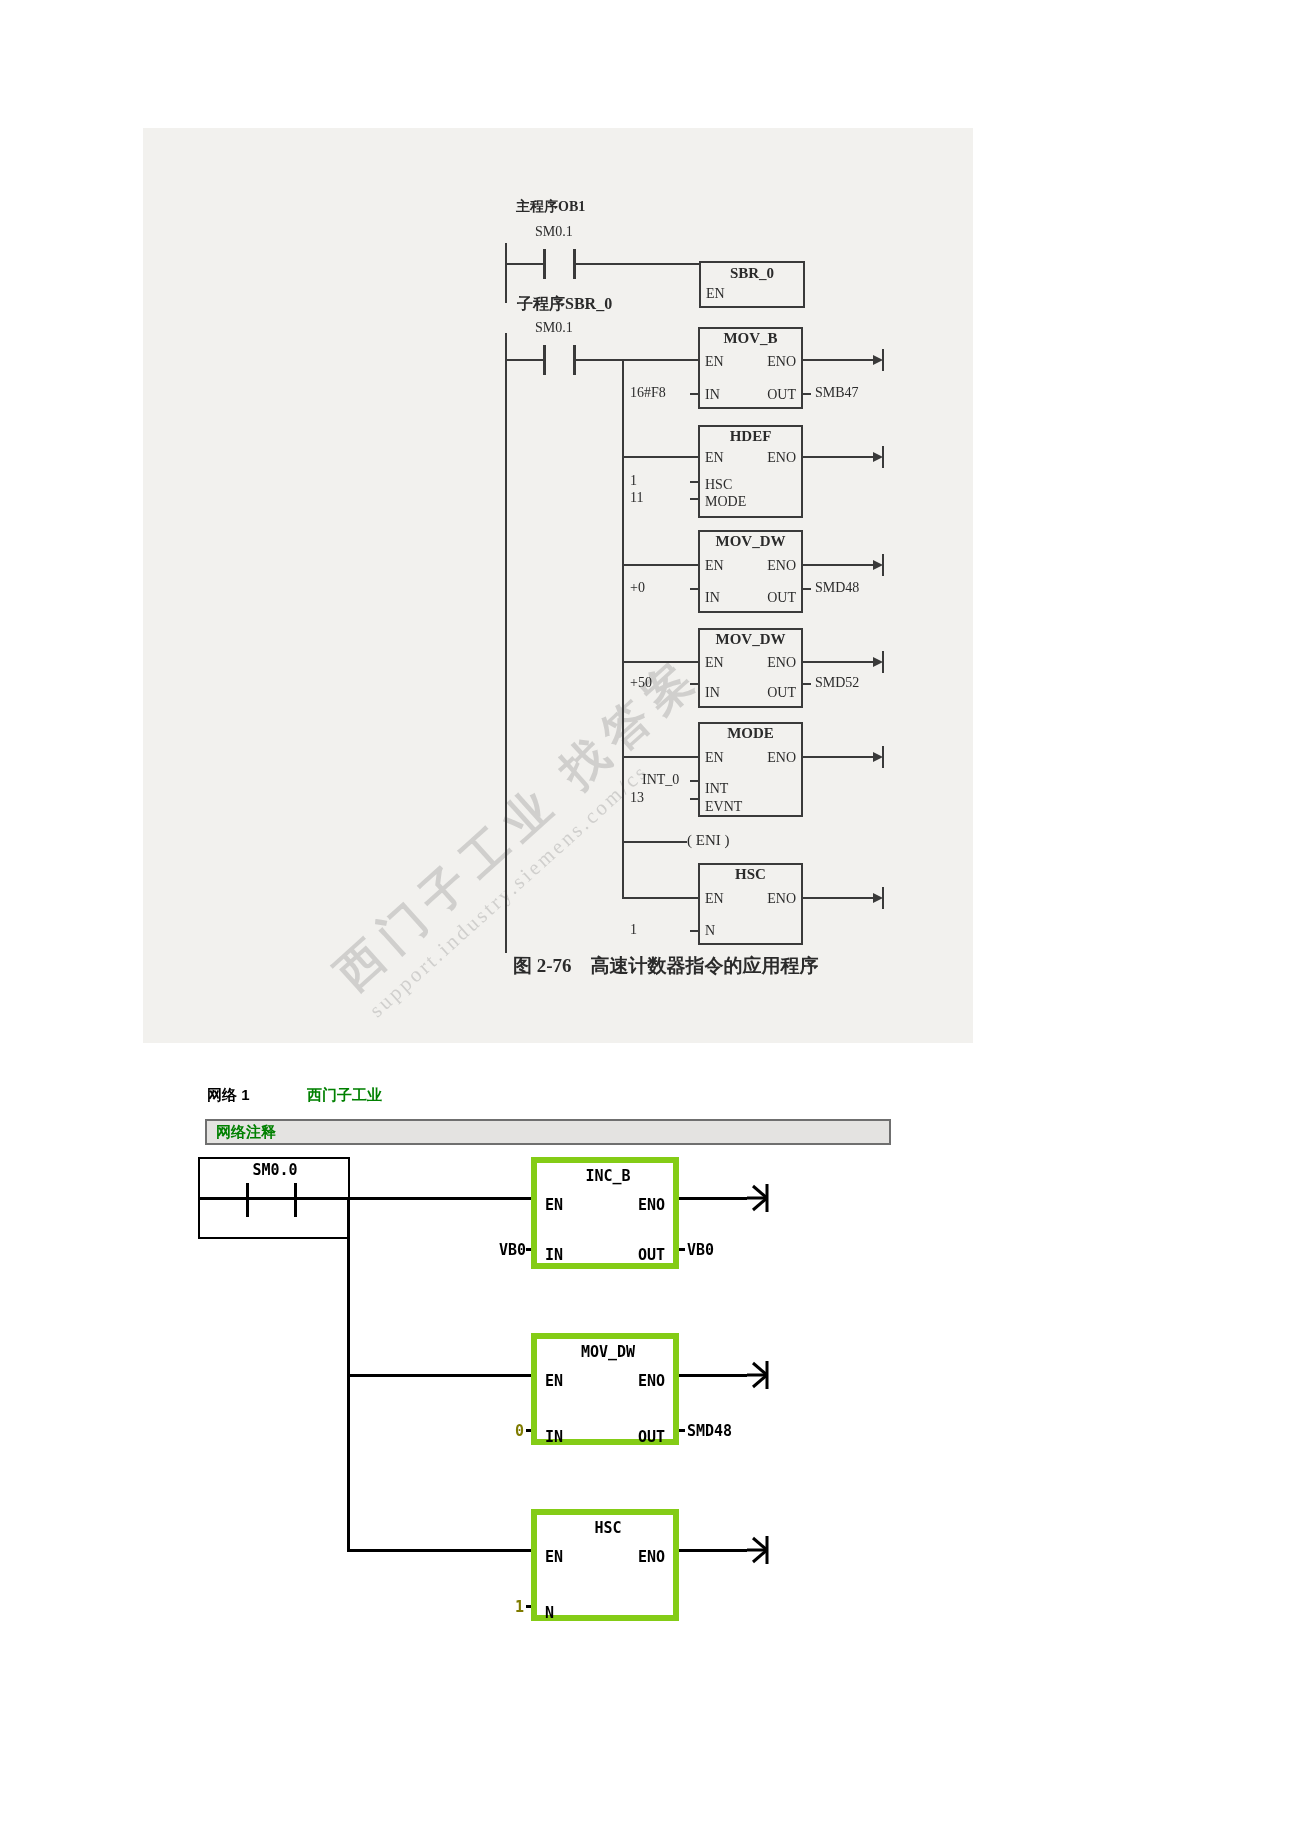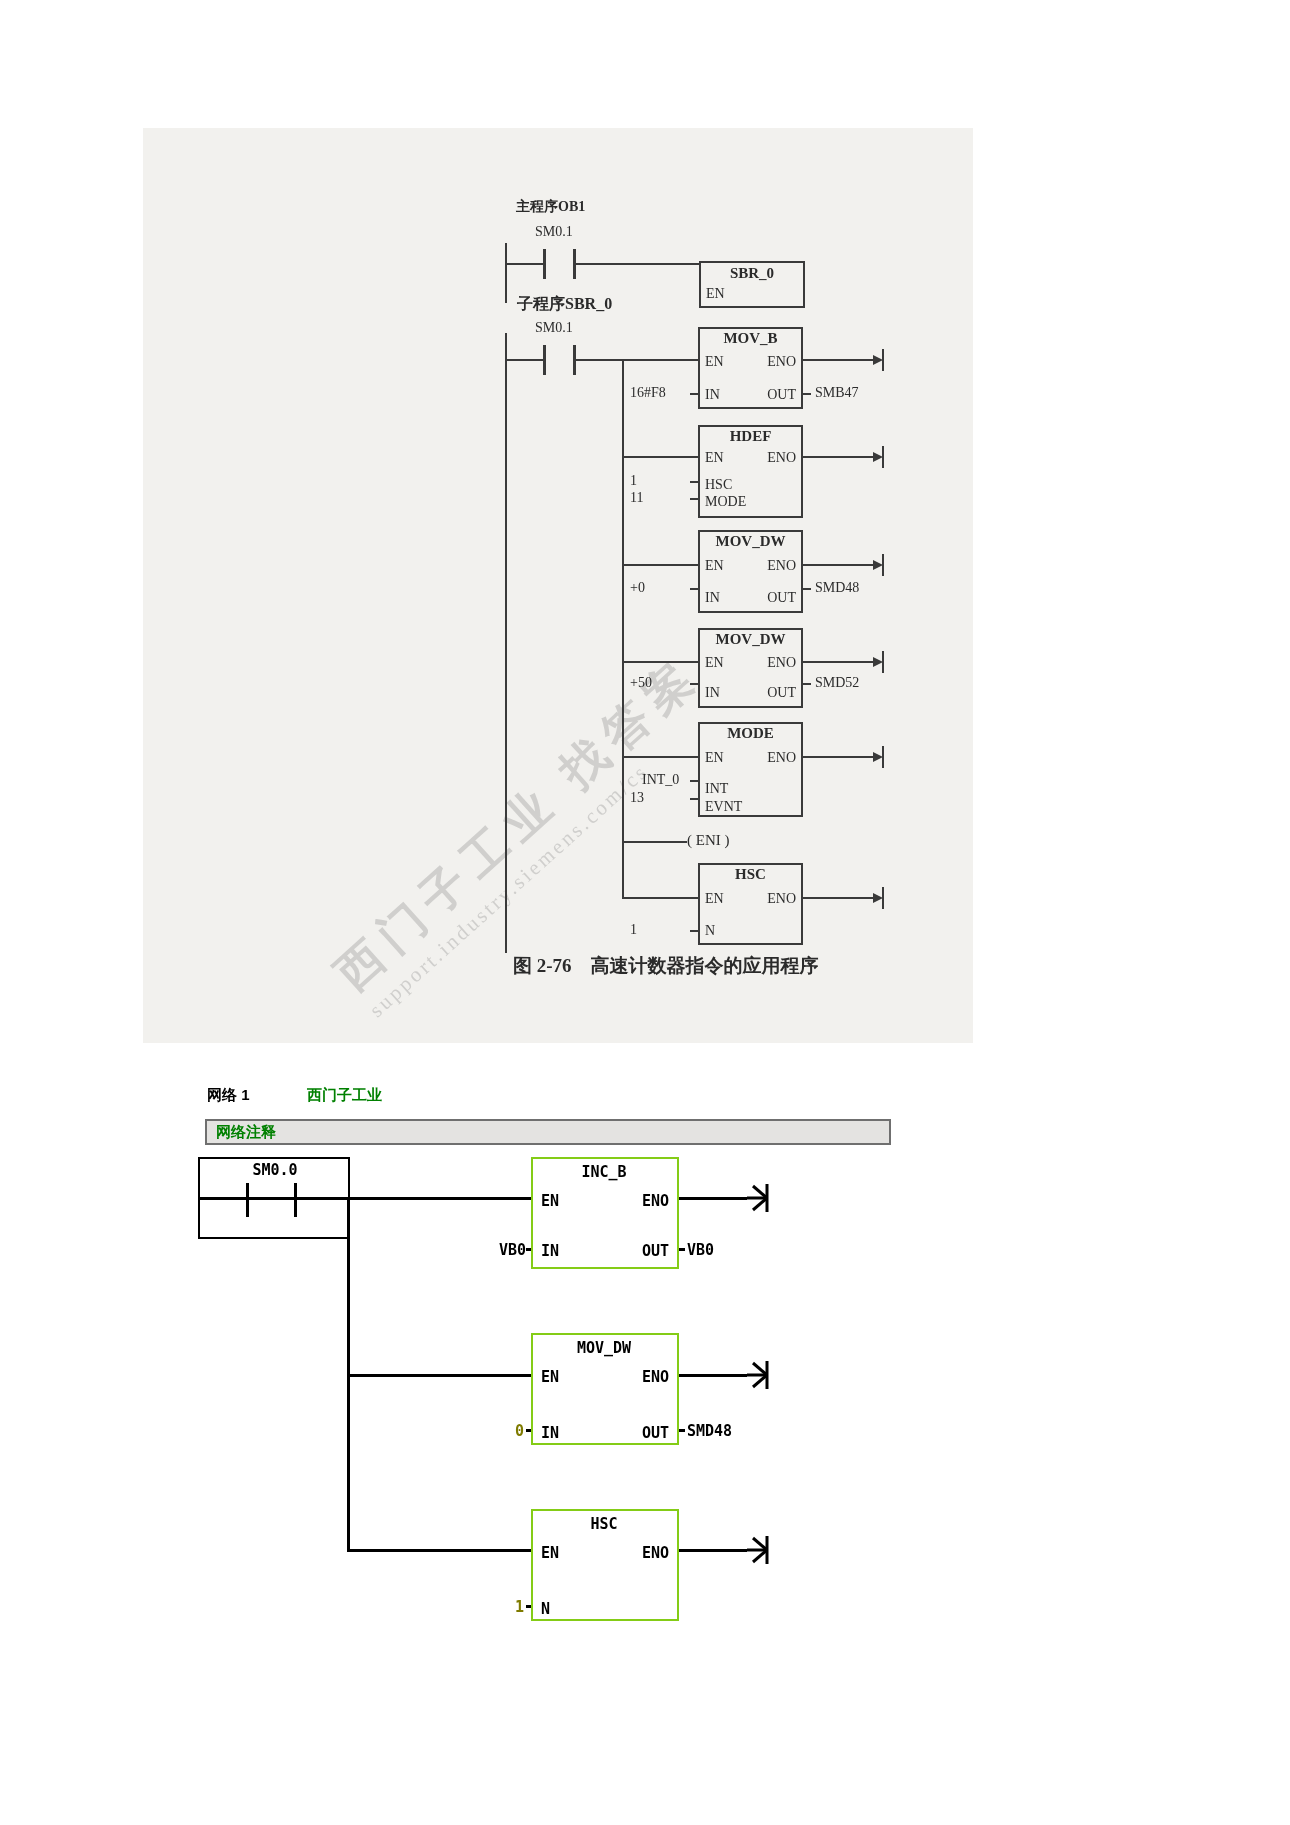--- a/index.html
+++ b/index.html
@@ -20,21 +20,21 @@
   .wmark .w1{font-size:46px;letter-spacing:10px;font-weight:bold;}
   .wmark .w2{font-size:21px;letter-spacing:3px;}
   
   .gbar{position:absolute;left:205px;width:686px;height:26px;background:#e4e3e1;
         border:2px solid #6f6f6f;box-sizing:border-box;}
   .gbar span{display:block;padding:2px 0 0 9px;font-family:"Liberation Sans",sans-serif;
         font-weight:bold;font-size:15px;color:#008000;}
   .etxt{position:absolute;font-family:"DejaVu Sans Mono",monospace;font-weight:bold;
         font-size:15px;color:#000;white-space:nowrap;}
   .ewire{position:absolute;background:#000;}
-  .ebox{position:absolute;width:148px;height:112px;border:2px solid #84cc16;background:#fff;
+  .ebox{position:absolute;width:148px;height:112px;border:6px solid #84cc16;background:#fff;
         box-sizing:border-box;}
   .olive{color:#7f7b00;}
   .nets{font-family:"Liberation Sans",sans-serif;font-weight:bold;font-size:15px;}
   .green{color:#008000;}
 </style>
 </head>
 <body>
 
 <div id="page">
 

